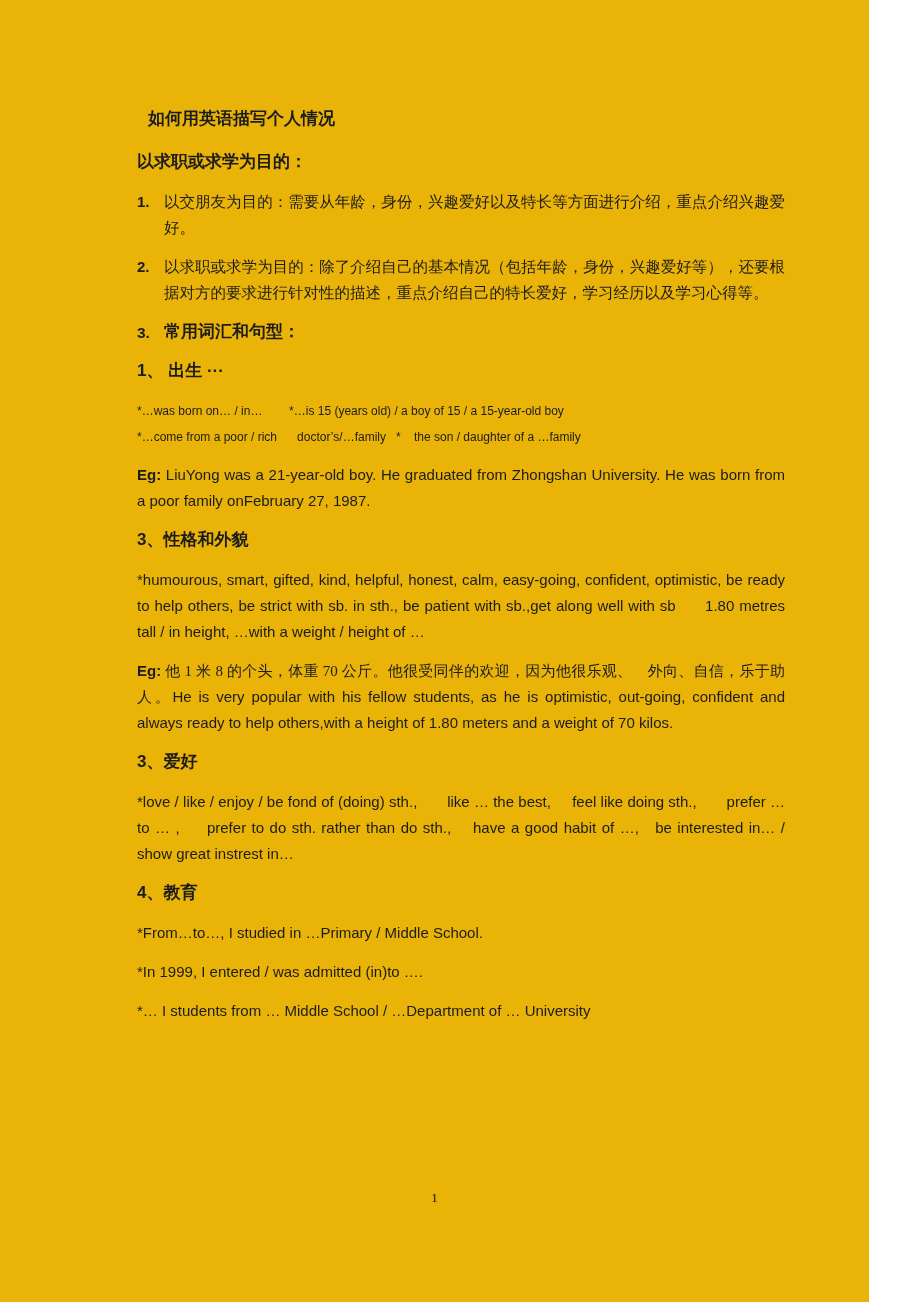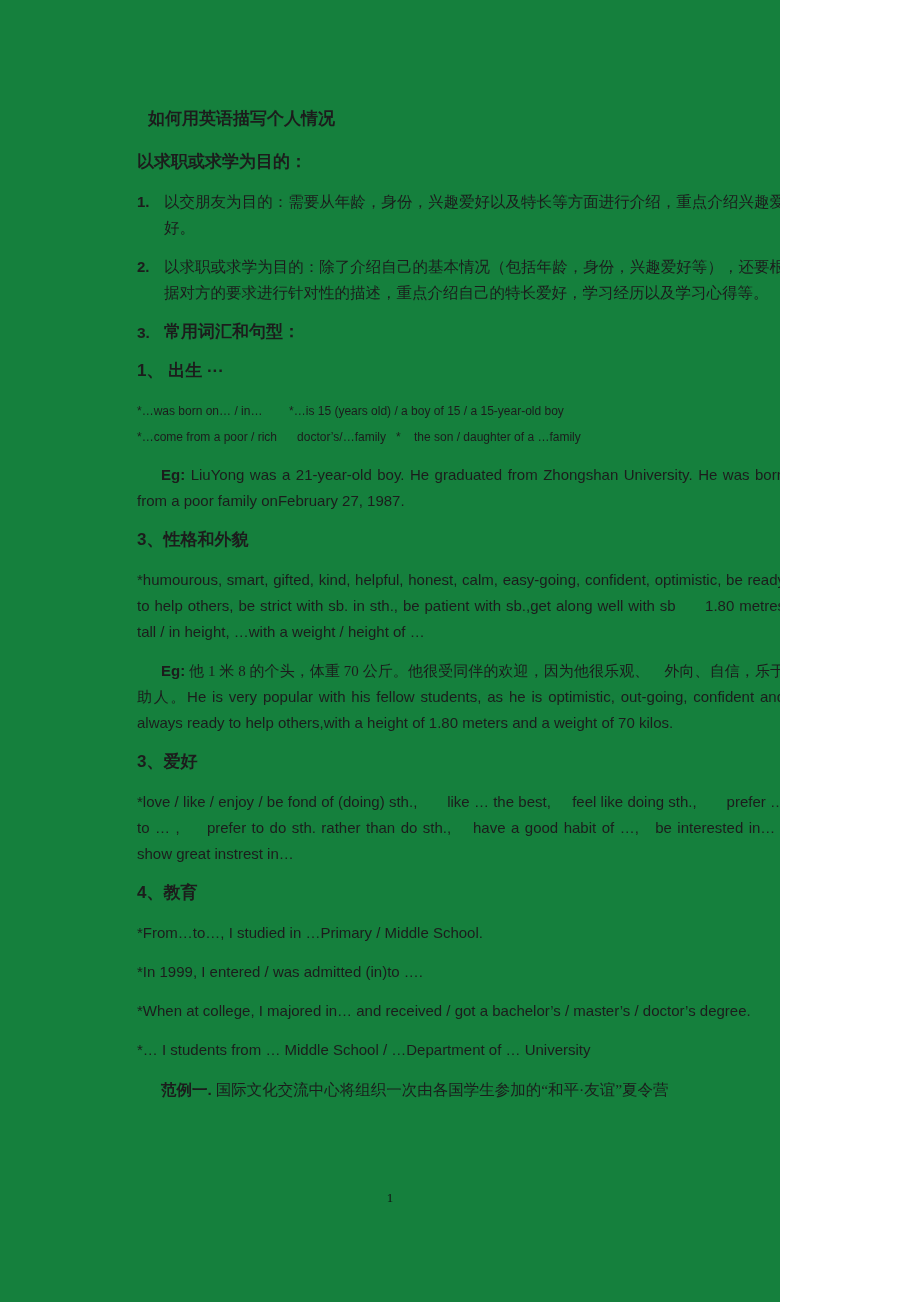--- a/index.html
+++ b/index.html
@@ -2,23 +2,23 @@
 <html><head>
 <meta charset="utf-8">
 <style>
   html, body {
     margin: 0;
     padding: 0;
     background: #ffffff;
   }
   .page {
     position: relative;
-    width: 780px;
+    width: 869px;
     height: 1302px;
-    background: #15803d;
+    background: #eab308;
     color: #1c1c1c;
     font-family: "Liberation Sans", "DejaVu Sans", sans-serif;
     overflow: hidden;
     box-sizing: border-box;
   }
   .content {
     position: absolute;
     top: 106px;
     left: 137px;
     width: 648px;
@@ -75,21 +75,20 @@
   .para.justify {
     text-align: justify;
   }
   .pattern-line {
     font-size: 12px;
     line-height: 26px;
     white-space: pre-wrap;
   }
   .eg-label, .example-label {
     font-weight: bold;
-    margin-left: 24px;
   }
   .cn-body {
     font-family: "Liberation Serif", "DejaVu Serif", serif;
   }
   .example-para {
     font-size: 15.5px;
     line-height: 26px;
     margin: 14px 0 0 0;
     font-family: "Liberation Serif", "DejaVu Serif", serif;
   }
@@ -155,24 +154,20 @@
     <div class="cn-heading">3、爱好</div>
 
     <div class="para justify">*love / like / enjoy / be fond of (doing) sth.,&nbsp;&nbsp;&nbsp;&nbsp;&nbsp;&nbsp;&nbsp;like … the best,&nbsp;&nbsp;&nbsp;&nbsp;&nbsp;feel like doing sth.,&nbsp;&nbsp;&nbsp;&nbsp;&nbsp;&nbsp;&nbsp;prefer … to … ,&nbsp;&nbsp;&nbsp;&nbsp;&nbsp;prefer to do sth. rather than do sth.,&nbsp;&nbsp;&nbsp;&nbsp;have a good habit of …,&nbsp;&nbsp;&nbsp;be interested in… / show great instrest in…</div>
 
     <div class="cn-heading">4、教育</div>
 
     <div class="para">*From…to…, I studied in …Primary / Middle School.</div>
 
     <div class="para">*In 1999, I entered / was admitted (in)to ….</div>
 
-    <div class="para justify">*When at college, I majored in… and received / got a bachelor’s / master’s / doctor’s degree.</div>
 
     <div class="para">*… I students from … Middle School / …Department of … University</div>
 
-    <div class="example-para">
-      <span class="example-label">范例一.</span><span> 国际文化交流中心将组织一次由各国学生参加的“和平·友谊”夏令营</span>
-    </div>
 
   </div>
 
   <div class="page-number">1</div>
 </div>
 
 </body></html>

